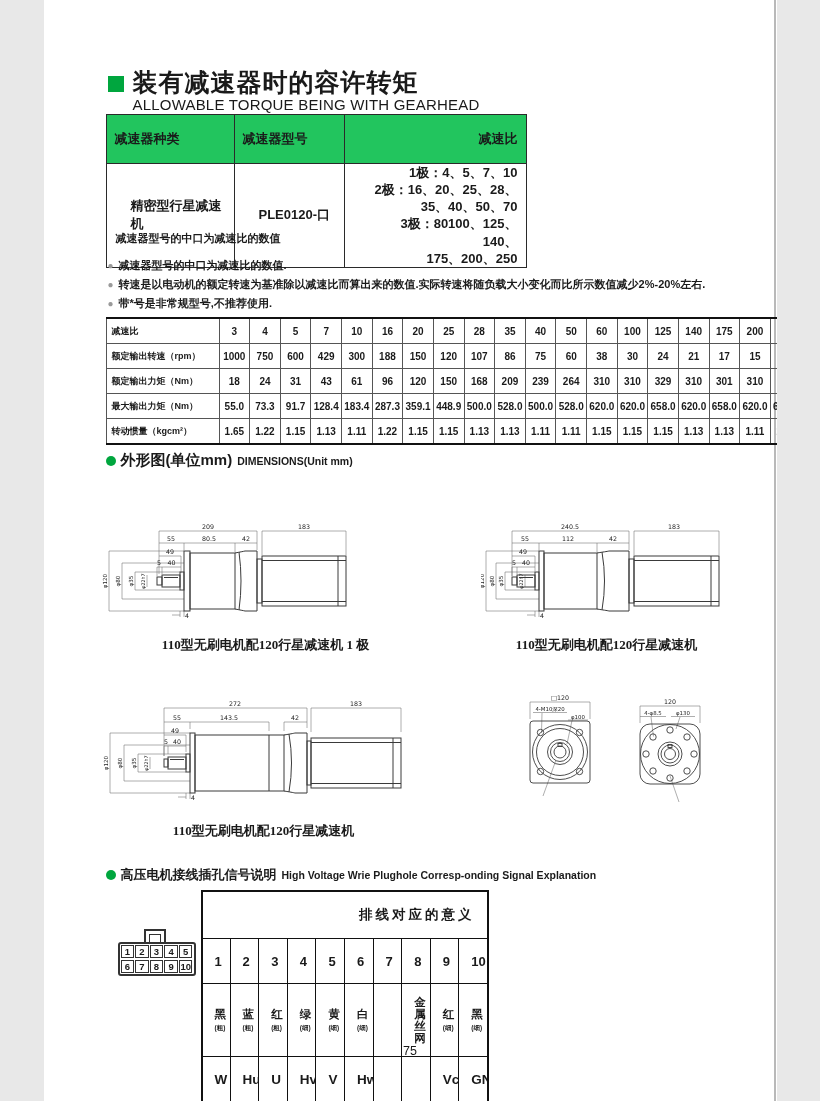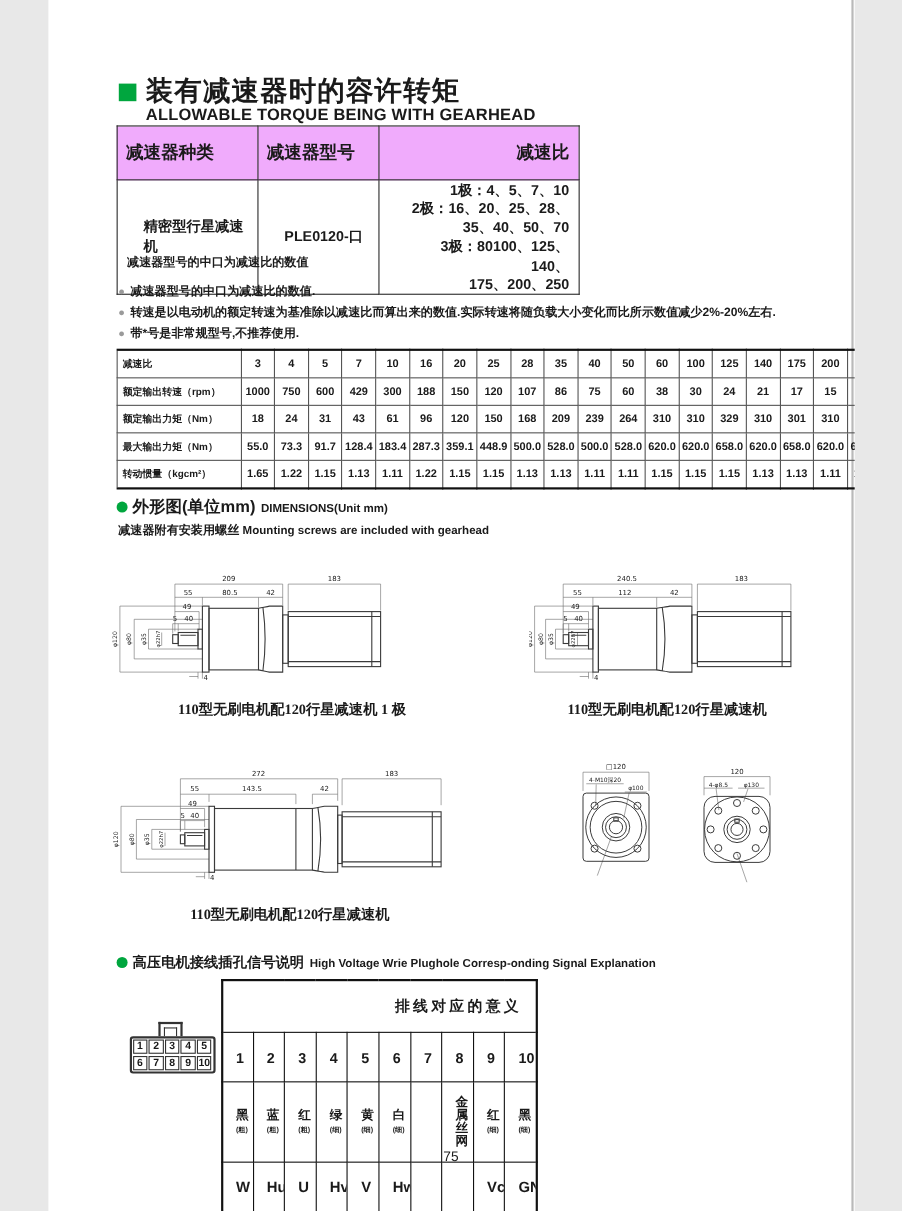--- a/index.html
+++ b/index.html
@@ -4,27 +4,27 @@
 <style>
   html,body{margin:0;padding:0;background:#e8e8e8;}
   .page{position:relative;width:733px;height:1101px;background:#ffffff;margin:0 auto;
         font-family:"Liberation Sans",sans-serif;color:#1a1a1a;overflow:hidden;}
   .edge-line{position:absolute;right:1px;top:0;width:2px;height:100%;background:#b9b9b9;}
 
   
   .title-row{position:absolute;left:64px;top:66px;display:flex;align-items:center;gap:9px;}
   .green-sq{width:16px;height:16px;background:var(--green);flex:0 0 auto;margin-top:3px;}
   .h1{font-size:25px;font-weight:bold;letter-spacing:1px;}
-  .h1-en{position:absolute;left:89px;top:96px;font-size:15px;font-weight:bold;letter-spacing:0.2px;}
+  .h1-en{position:absolute;left:89px;top:96px;font-size:15px;font-weight:normal;letter-spacing:0.2px;}
 
   
   table{border-collapse:collapse;}
   .gear-table{position:absolute;left:62px;top:114px;width:420px;table-layout:fixed;}
   .gear-table td,.gear-table th{border:1.4px solid #2a2a2a;padding:0 8px;}
-  .gear-table thead th{height:48px;background:#f0abfc;font-size:16px;font-weight:600;text-align:left;}
+  .gear-table thead th{height:48px;background:#22c55e;font-size:13px;font-weight:600;text-align:left;}
   .gear-table thead th.r{text-align:right;}
   .gear-table tbody td{height:66px;font-size:13px;font-weight:600;vertical-align:middle;padding-left:24px;}
   .ratio-cell{text-align:right;font-size:9.5px;font-weight:bold;line-height:1.32;padding:3px 6px 3px 0;}
   .tbl-caption{position:absolute;left:72px;top:231px;font-size:11px;font-weight:600;}
 
   
   .notes{position:absolute;left:64px;top:256px;font-size:11px;font-weight:600;line-height:18px;width:700px;}
   .note-dot{color:#9a9a9a;font-size:10px;margin-right:5px;}
 
   
@@ -232,24 +232,20 @@
           <td>1.11</td>
           <td>1.11</td>
         </tr>
       </tbody>
   </table>
 
   <div class="sec-head" style="left:62px;top:451px;">
     <div class="sec-dot"></div>
     <div class="sec-cn">外形图(单位mm)</div>
     <div class="sec-en">DIMENSIONS(Unit mm)</div>
-  </div>
-  <div class="dim-note">
-    <span>减速器附有安装用螺丝</span>
-    <b>Mounting screws are included with gearhead</b>
   </div>
 
   <svg class="dwg" style="left:58px;top:516px;" width="250" height="112" viewBox="0 0 250 112">
     <g class="dm">
       <line x1="57" y1="15" x2="155" y2="15"></line>
         <line x1="160" y1="15" x2="244" y2="15"></line>
       <line x1="57" y1="15" x2="57" y2="58"></line>
         <line x1="155" y1="15" x2="155" y2="34"></line>
       <line x1="160" y1="15" x2="160" y2="39"></line>
         <line x1="244" y1="15" x2="244" y2="39"></line>

